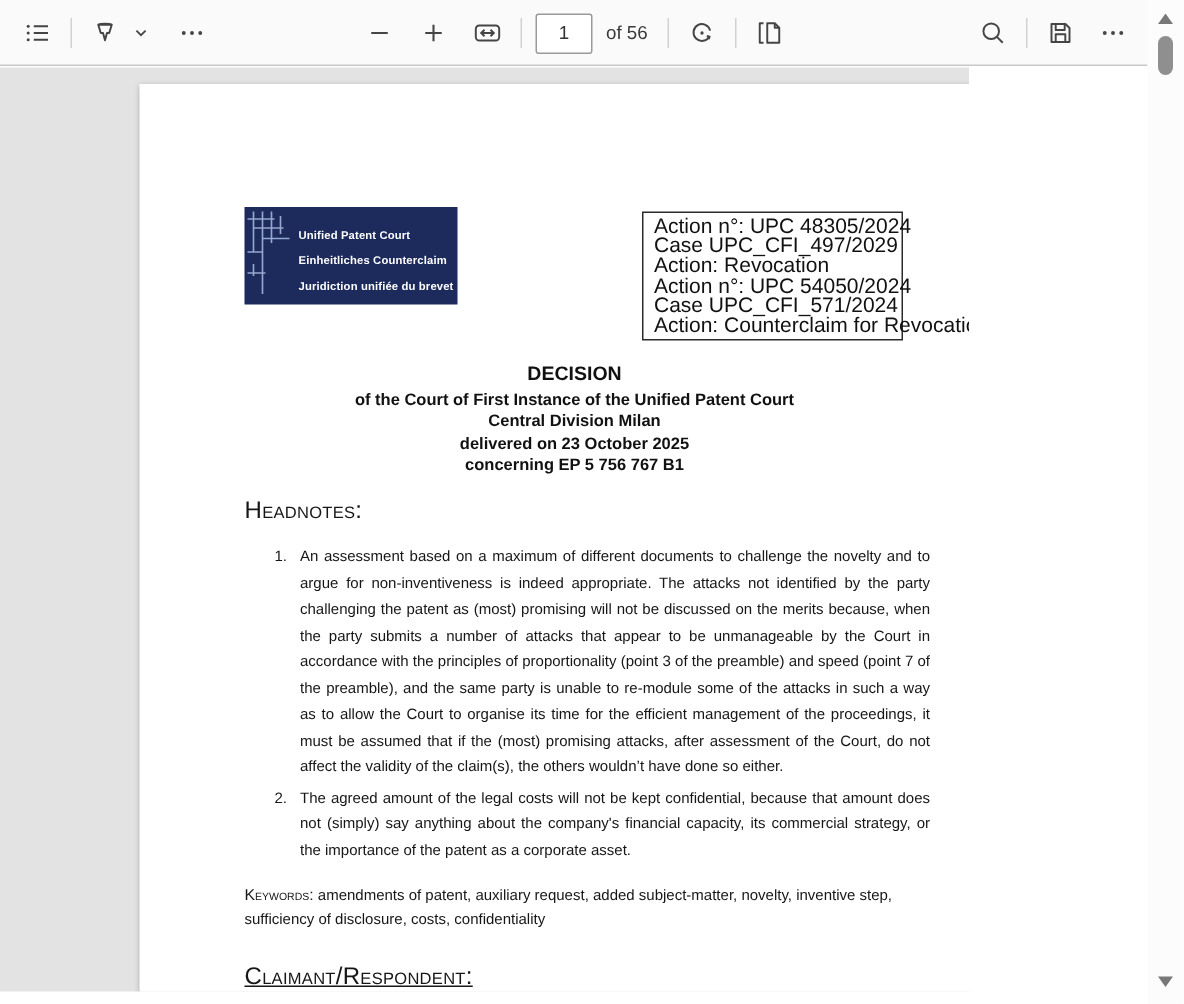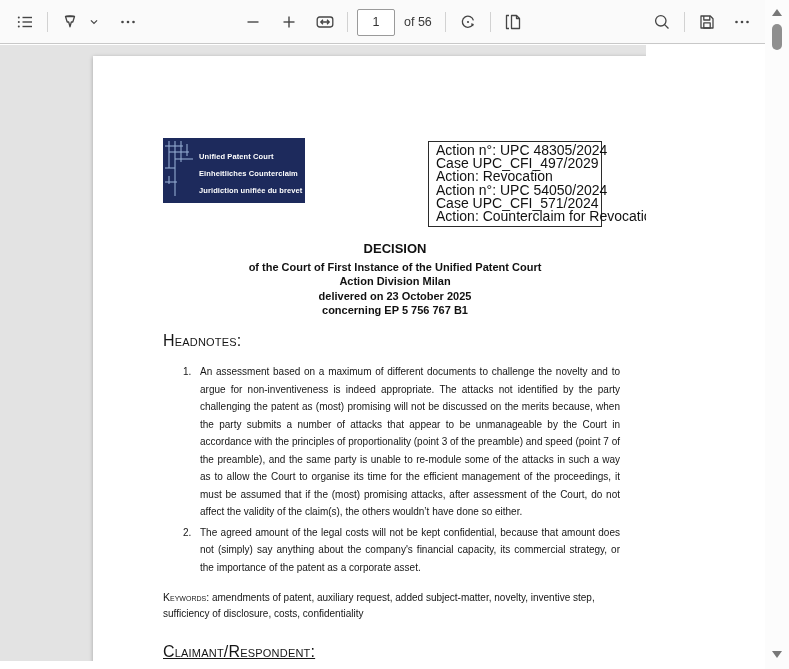--- a/index.html
+++ b/index.html
@@ -42,21 +42,21 @@
               background:#1d2a5c; overflow:hidden; }
   .upc-logo .pattern { position:absolute; left:0; top:0; }
   .logo-text { position:absolute; left:36px; top:10px; }
   .logo-text div { color:#fff; font-size:7.5px; font-weight:bold; line-height:17px;
                    letter-spacing:0.1px; white-space:nowrap; }
 
   .case-box { position:absolute; left:335px; top:85px; width:174px;
               border:1.5px solid #2b2b2b; padding:2px 7px 3px 7px; }
   .case-box div { font-size:14px; line-height:13.2px; color:#111; white-space:nowrap; }
 
-  .title-block { position:absolute; left:12px; top:185px; width:100%; text-align:center; color:#111; }
+  .title-block { position:absolute; left:0; top:185px; width:100%; text-align:center; color:#111; }
   .title-block h1 { font-size:13px; font-weight:bold; line-height:16px; margin-bottom:3px; }
   .title-block .sub { font-size:11px; font-weight:bold; line-height:14.4px; }
 
   .doc-lower { position:absolute; left:70px; top:276px; width:456px; color:#161616; }
   .sc-label { font-variant:small-caps; font-size:16px; letter-spacing:0.2px; }
   .hn-list { margin:13px 0 0 20px; width:437px; }
   .hn-item { display:flex; font-size:10px; line-height:17.5px; }
   .hn-item + .hn-item { margin-top:3px; }
   .hn-num { width:17px; flex:none; }
   .hn-text { flex:1; text-align:justify; }
@@ -232,21 +232,21 @@
       <div>Case UPC_CFI_497/2029</div>
       <div>Action: Revocation</div>
       <div>Action n°: UPC 54050/2024</div>
       <div>Case UPC_CFI_571/2024</div>
       <div>Action: Counterclaim for Revocation</div>
     </div>
 
     <div class="title-block">
       <h1>DECISION</h1>
       <div class="sub">of the Court of First Instance of the Unified Patent Court</div>
-      <div class="sub">Action Division Milan</div>
+      <div class="sub">Central Division Milan</div>
       <div class="sub">delivered on 23 October 2025</div>
       <div class="sub">concerning EP 5 756 767 B1</div>
     </div>
 
     <div class="doc-lower">
       <div class="sc-label">Headnotes:</div>
 
       <div class="hn-list">
         <div class="hn-item">
           <span class="hn-num">1.</span>

